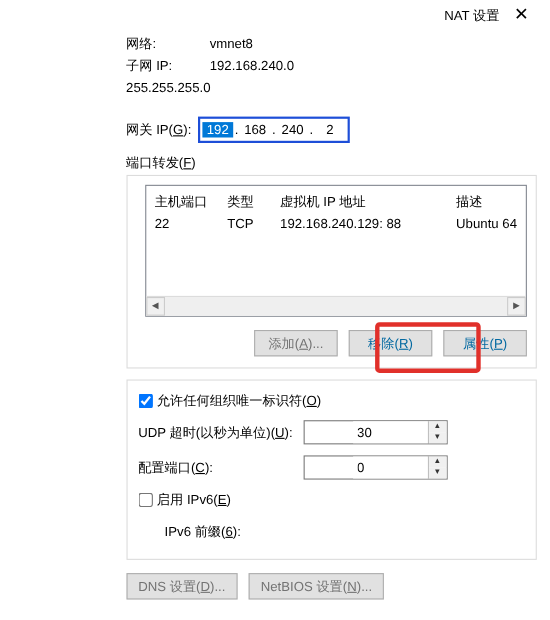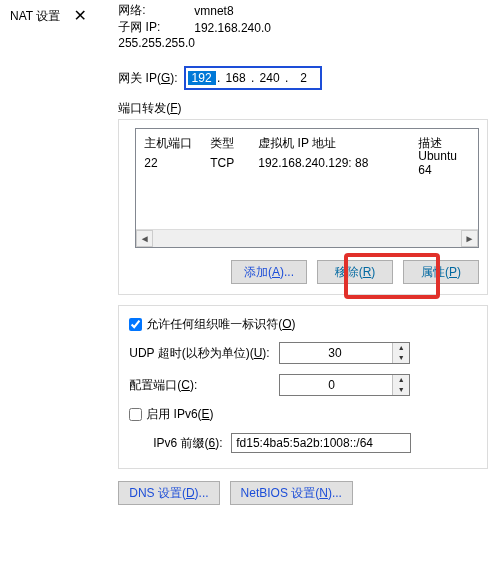--- a/index.html
+++ b/index.html
@@ -11,22 +11,23 @@
     font-size: 12px;
     background: #ffffff;
     color: #000;
     overflow: hidden;
   }
   .window {
     width: 500px;
     height: 436px;
     background: #fff;
     display: flex;
-    flex-direction: row;
+    flex-direction: column;
     box-sizing: border-box;
+    align-items: flex-end;
   }
   .titlebar {
     height: 32px;
     display: flex;
     align-items: center;
     padding: 0 6px 0 10px;
     font-size: 12px;
   }
   .titlebar .title { flex: 1; }
   .titlebar .close {
@@ -135,21 +136,21 @@
   .btn {
     min-width: 76px;
     height: 24px;
     line-height: 22px;
     text-align: center;
     background: #e1e1e1;
     border: 1px solid #adadad;
     box-sizing: border-box;
     padding: 0 10px;
     font-size: 12px;
-    color: #1d4ed8;
+    color: #737373;
   }
   .btn.disabled { color: #0369a1; }
   .highlight-box {
     position: absolute;
     border: 4px solid #e1302a;
     border-radius: 4px;
     pointer-events: none;
   }
   .adv-panel {
     border: 1px solid #dcdcdc;
@@ -337,21 +338,20 @@
         <input type="checkbox" style="">
         <span>
           <span>启用 IPv6(</span><span class="u">E</span><span>)</span>
         </span>
       </div>
 
       <div class="formrow">
         <span class="ipv6lbl">
           <span>IPv6 前缀(</span><span class="u">6</span><span>):</span>
         </span>
-        <input class="textin" style="width: 180px;" value="fd15:4ba5:5a2b:1008::/64">
       </div>
     </div>
 
     <div class="bottom-btns">
       <span class="btn" style="min-width:100px;">
         <span>DNS 设置(</span><span class="u">D</span><span>)...</span>
       </span>
       <span class="btn" style="min-width:120px;">
         <span>NetBIOS 设置(</span><span class="u">N</span><span>)...</span>
       </span>

